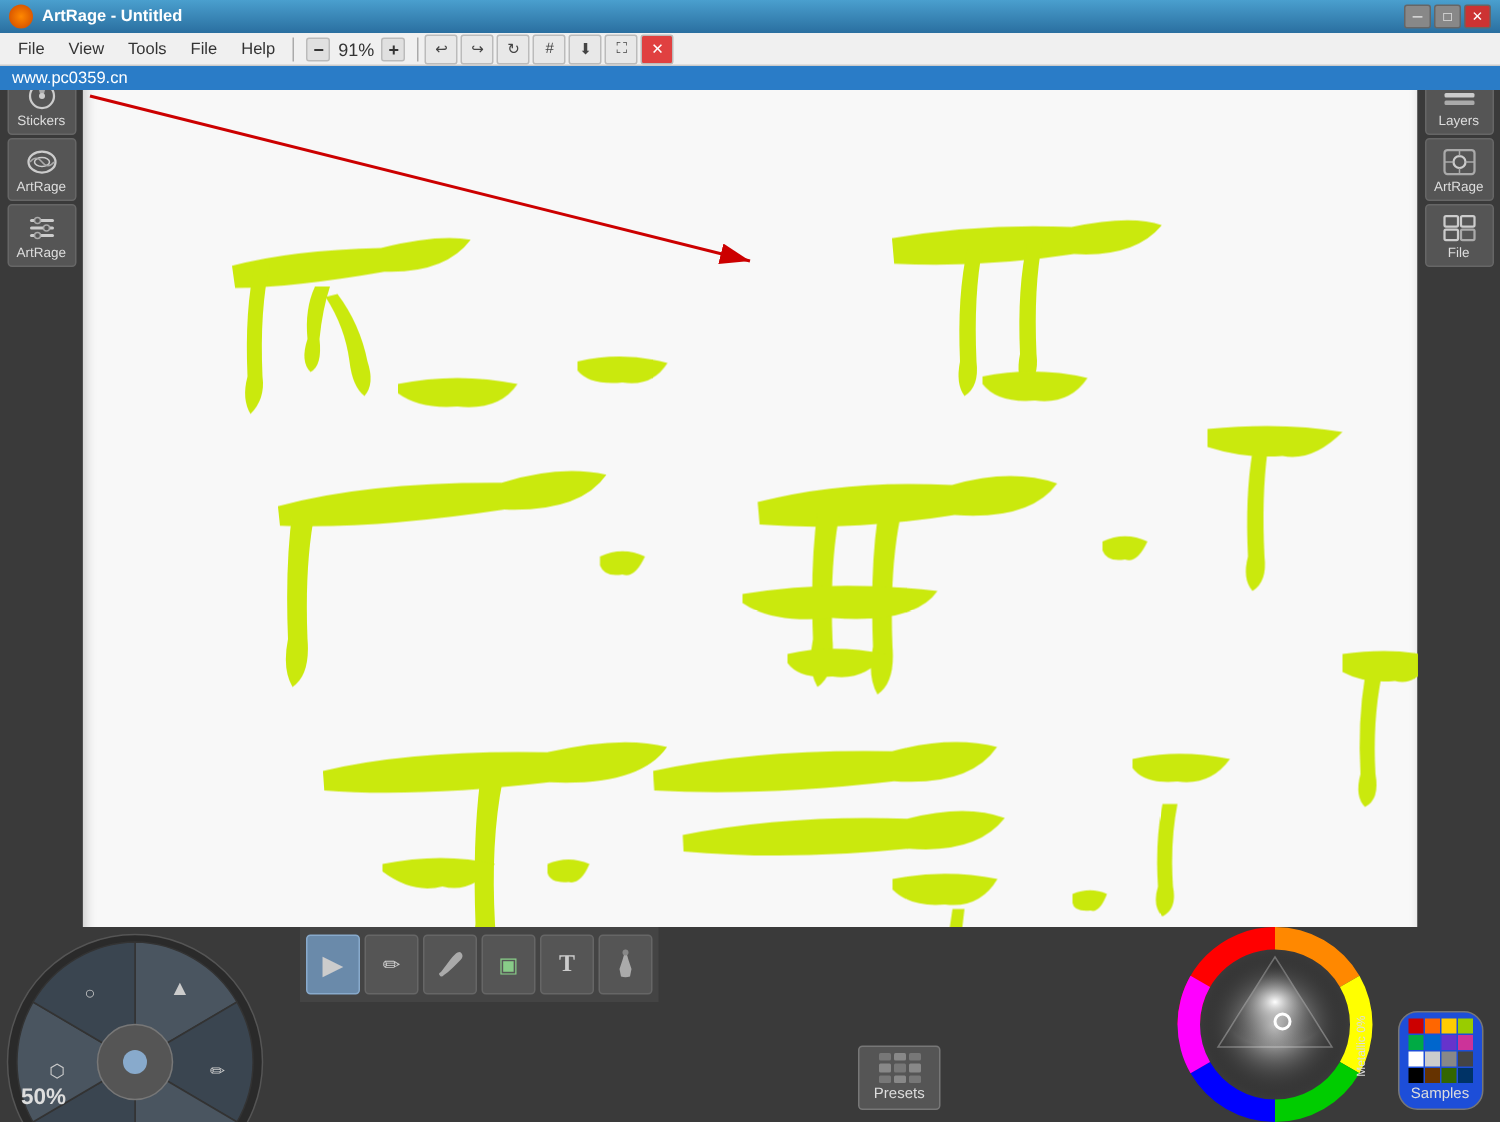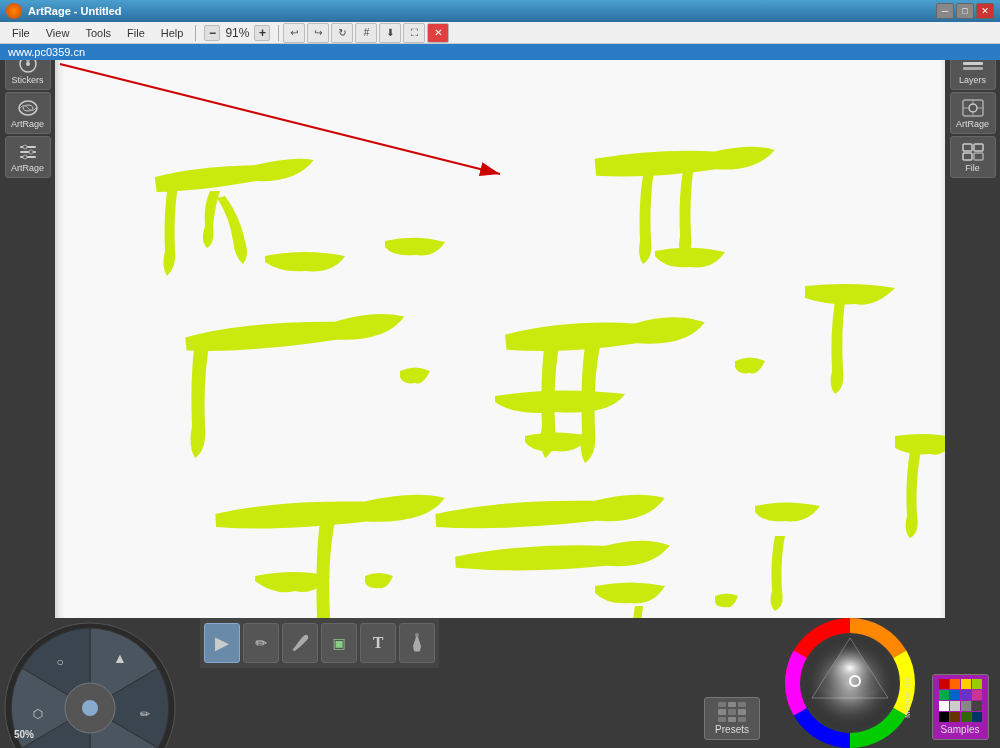--- a/index.html
+++ b/index.html
@@ -268,21 +268,21 @@
       left: -20px;
       width: 200px;
       height: 200px;
     }
 
     #zoom-indicator {
       position: absolute;
       bottom: 8px;
       left: 14px;
       color: #ddd;
-      font-size: 10px;
+      font-size: 15px;
       font-weight: bold;
     }
 
     #presets-area {
       flex: 1;
       height: 130px;
       display: flex;
       align-items: flex-end;
       justify-content: center;
       padding-bottom: 8px;
@@ -322,23 +322,23 @@
     #samples-area {
       display: flex;
       flex-direction: column;
       align-items: center;
       justify-content: flex-end;
       padding-bottom: 8px;
       width: 70px;
       height: 130px;
     }
     .samples-btn {
-      background: #a21caf;
+      background: #1d4ed8;
       border: 1px solid #777;
-      border-radius: 3px;
+      border-radius: 13px;
       padding: 4px 6px;
       color: #ddd;
       font-size: 10px;
       cursor: pointer;
       display: flex;
       flex-direction: column;
       align-items: center;
       gap: 2px;
     }
     .samples-grid {
@@ -612,21 +612,21 @@
     <div class="tool-strip-item">
       <span class="tool-icon" style="font-size:14px;">
         <svg width="18" height="20" viewBox="0 0 18 20">
           <path d="M9,1 L11,8 L13,14 L12,19 Q9,20 6,19 L5,14 L7,8 Z" fill="#aaa"></path>
           <circle cx="9" cy="3" r="2" fill="#888"></circle>
         </svg>
       </span>
     </div>
   </div>
 
-  <div id="presets-area" style="flex:1; height:158px; display:flex; align-items:flex-end; justify-content:flex-end; padding-bottom:8px;">
+  <div id="presets-area" style="flex:1; height:158px; display:flex; align-items:flex-end; justify-content:center; padding-bottom:8px;">
     <div class="presets-btn">
       <div class="presets-icon">
         <div class="presets-cell" style="background:#777;"></div>
         <div class="presets-cell" style="background:#888;"></div>
         <div class="presets-cell" style="background:#777;"></div>
         <div class="presets-cell" style="background:#888;"></div>
         <div class="presets-cell" style="background:#777;"></div>
         <div class="presets-cell" style="background:#888;"></div>
         <div class="presets-cell" style="background:#777;"></div>
         <div class="presets-cell" style="background:#888;"></div>

